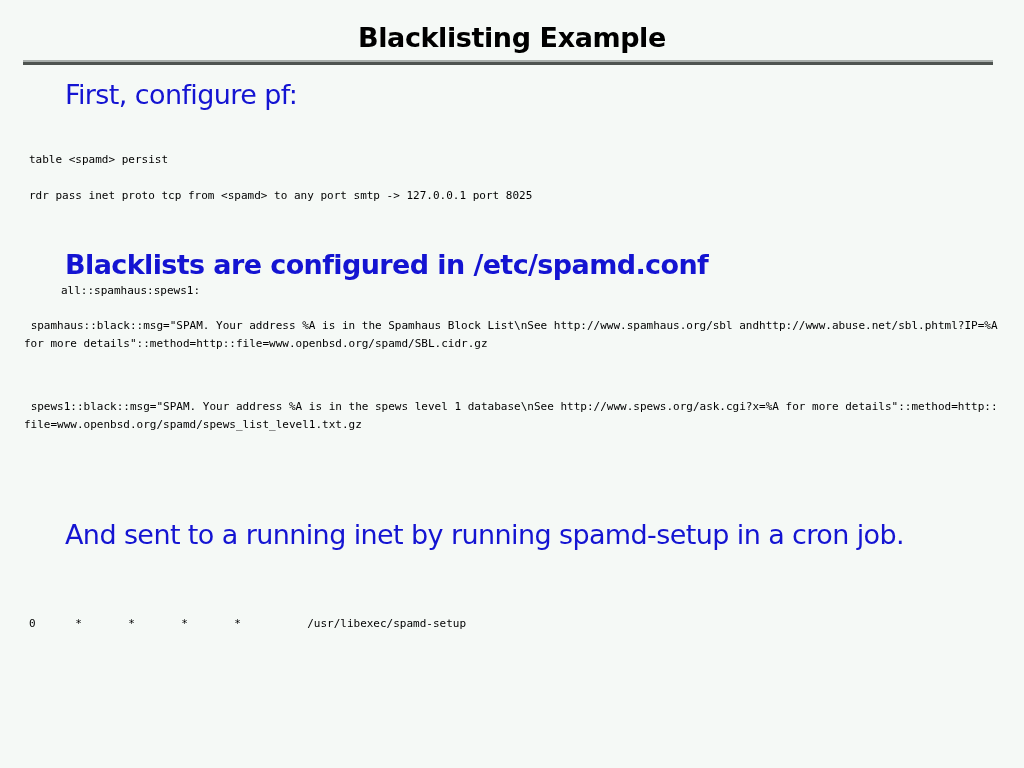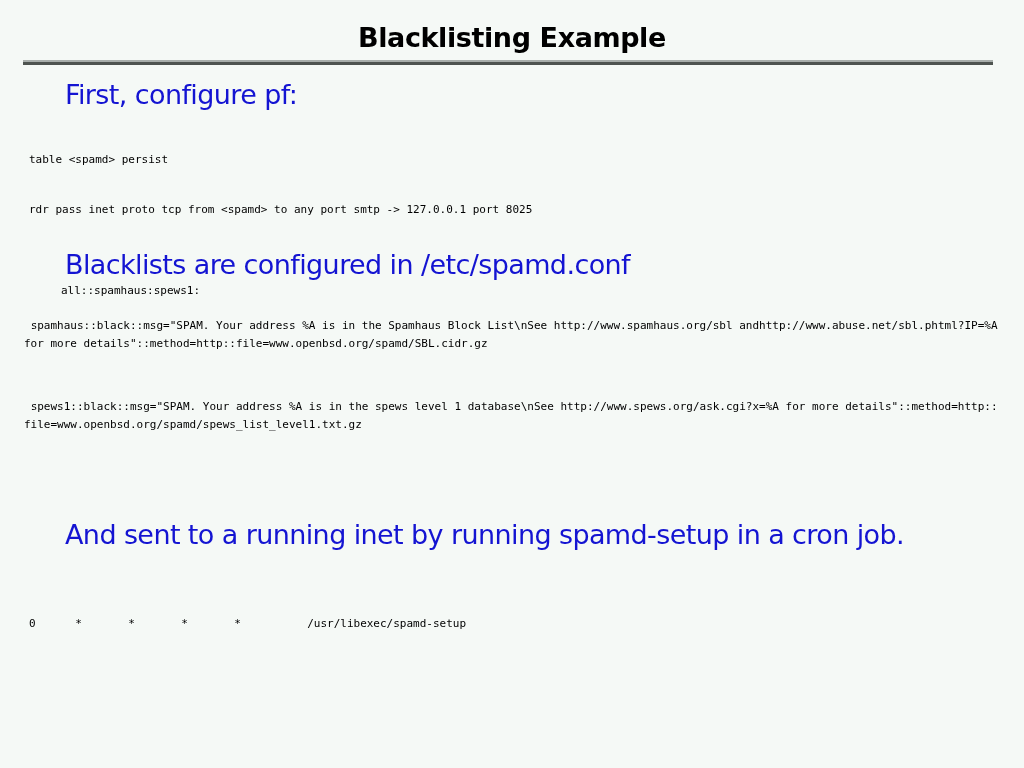--- a/index.html
+++ b/index.html
@@ -82,22 +82,22 @@
     line-height: 1.0;
     white-space: pre-wrap;
     word-break: break-all;
   }
 
   
   .blk { position: absolute; }
 
   #heading-first      { left: 29px;  top: 10px;  }
   #code-table         { left: 29px;  top: 84px;  }
-  #code-rdr           { left: 29px;  top: 120px; margin-top: 14px; }
-  #heading-blacklists { left: 29px;  top: 180px; }
+  #code-rdr           { left: 29px;  top: 120px; }
+  #heading-blacklists { left: 29px;  top: 180px; font-weight: bold; }
   #code-all           { left: 29px;  top: 215px; margin-left: 32px; }
   #code-spamhaus      { left: 24px;  top: 247px; width: 975px; line-height: 1.62; }
   #code-spews         { left: 24px;  top: 328px; width: 975px; line-height: 1.62; }
   #heading-andsent    { left: 29px;  top: 450px; }
   #code-cron          { left: 29px;  top: 548px; }
 
   .code-cron-line { white-space: pre; }
 </style>
 </head>
 <body>

